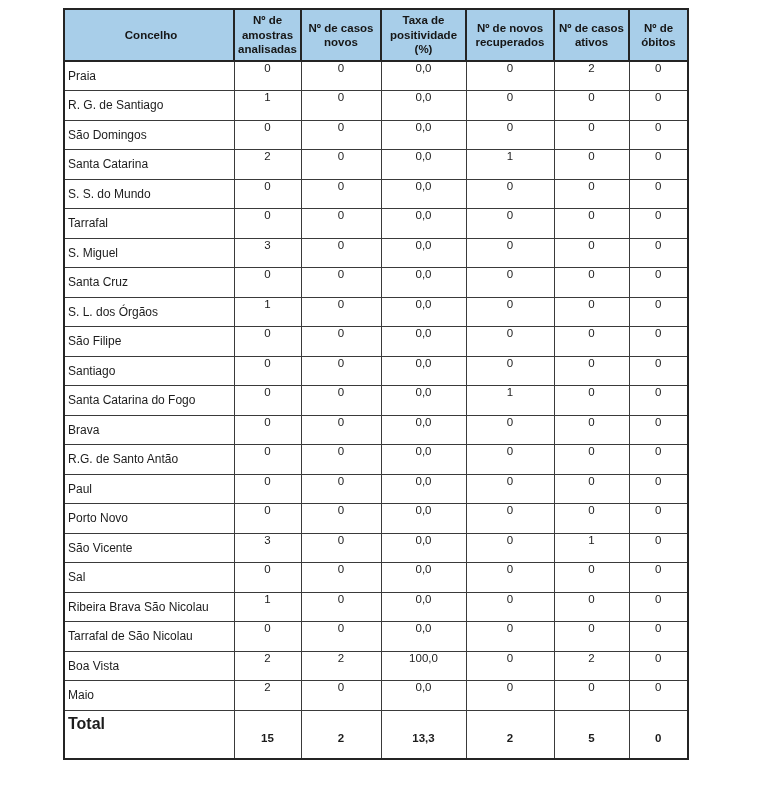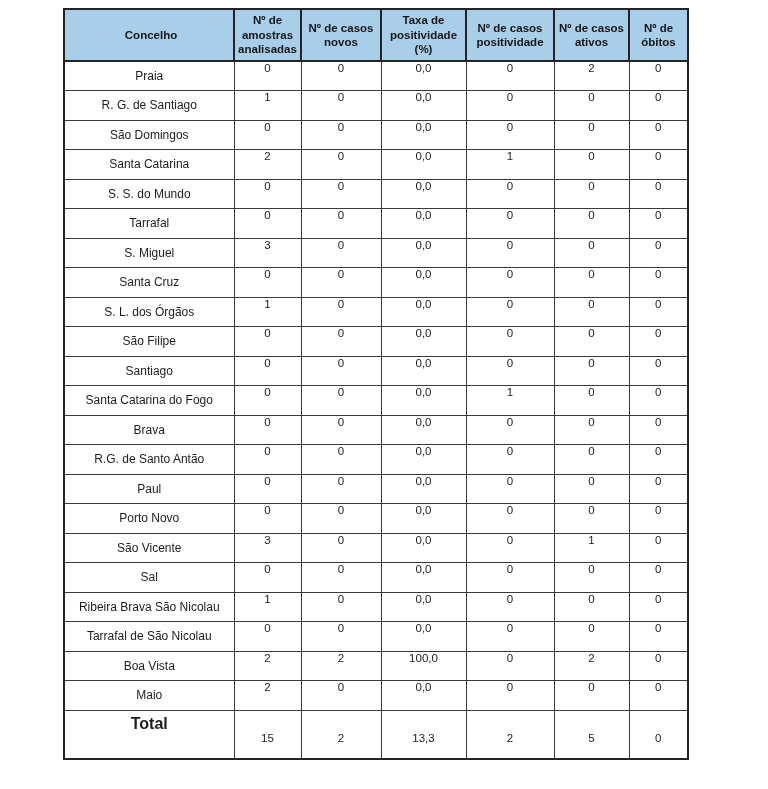--- a/index.html
+++ b/index.html
@@ -47,21 +47,21 @@
   }
   table.data-table td {
     border: 1px solid #3a3a3a;
     padding: 0 3px;
     color: #1c1c1c;
   }
   tbody tr {
     height: 29.5px;
   }
   td.c-name {
-    text-align: center;
+    text-align: left;
     vertical-align: middle;
     padding-left: 7px;
     padding-top: 5px;
     font-size: 12px;
   }
   td.c-num {
     text-align: center;
     vertical-align: top;
     padding-top: 3px;
   }
@@ -70,21 +70,21 @@
   }
   tfoot td.c-name {
     vertical-align: top;
     padding-top: 4px;
     font-weight: bold;
     font-size: 16px;
   }
   tfoot td.c-num {
     vertical-align: middle;
     padding-top: 8px;
-    font-weight: normal;
+    font-weight: bold;
   }
 </style>
 </head>
 <body>
 
 <div class="page">
   <div class="table-wrap">
     <table class="data-table">
       <colgroup>
         <col style="width:170px">
@@ -94,21 +94,21 @@
         <col style="width:88px">
         <col style="width:75px">
         <col style="width:59px">
       </colgroup>
       <thead>
         <tr>
           <th class="h-name">Concelho</th>
           <th>Nº de amostras analisadas</th>
           <th>Nº de casos novos</th>
           <th>Taxa de positividade (%)</th>
-          <th>Nº de casos positividade</th>
+          <th>Nº de novos recuperados</th>
           <th>Nº de casos ativos</th>
           <th>Nº de óbitos</th>
         </tr>
       </thead>
       <tbody>
           <tr>
             <td class="c-name">Praia</td>
             <td class="c-num">0</td>
             <td class="c-num">0</td>
             <td class="c-num">0,0</td>

